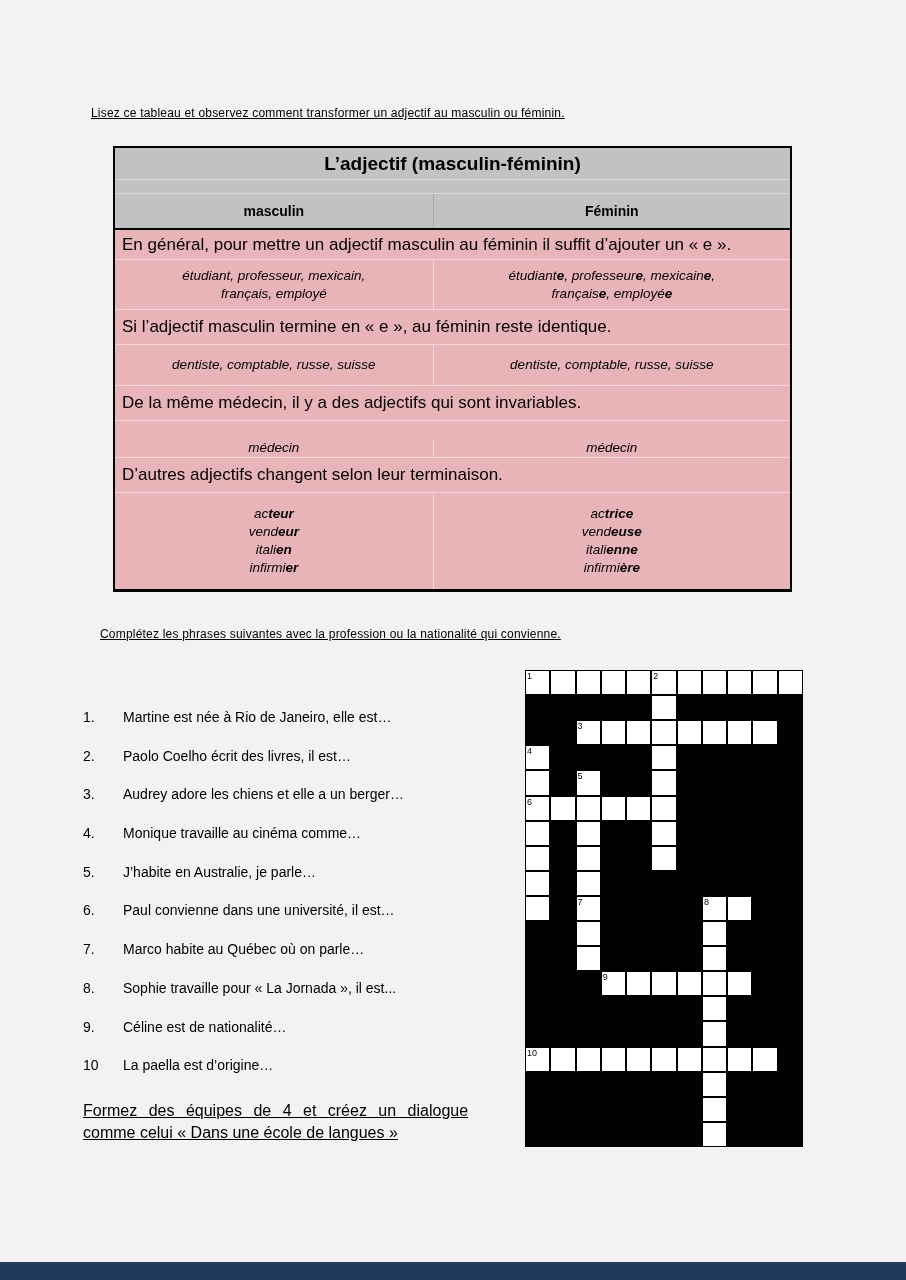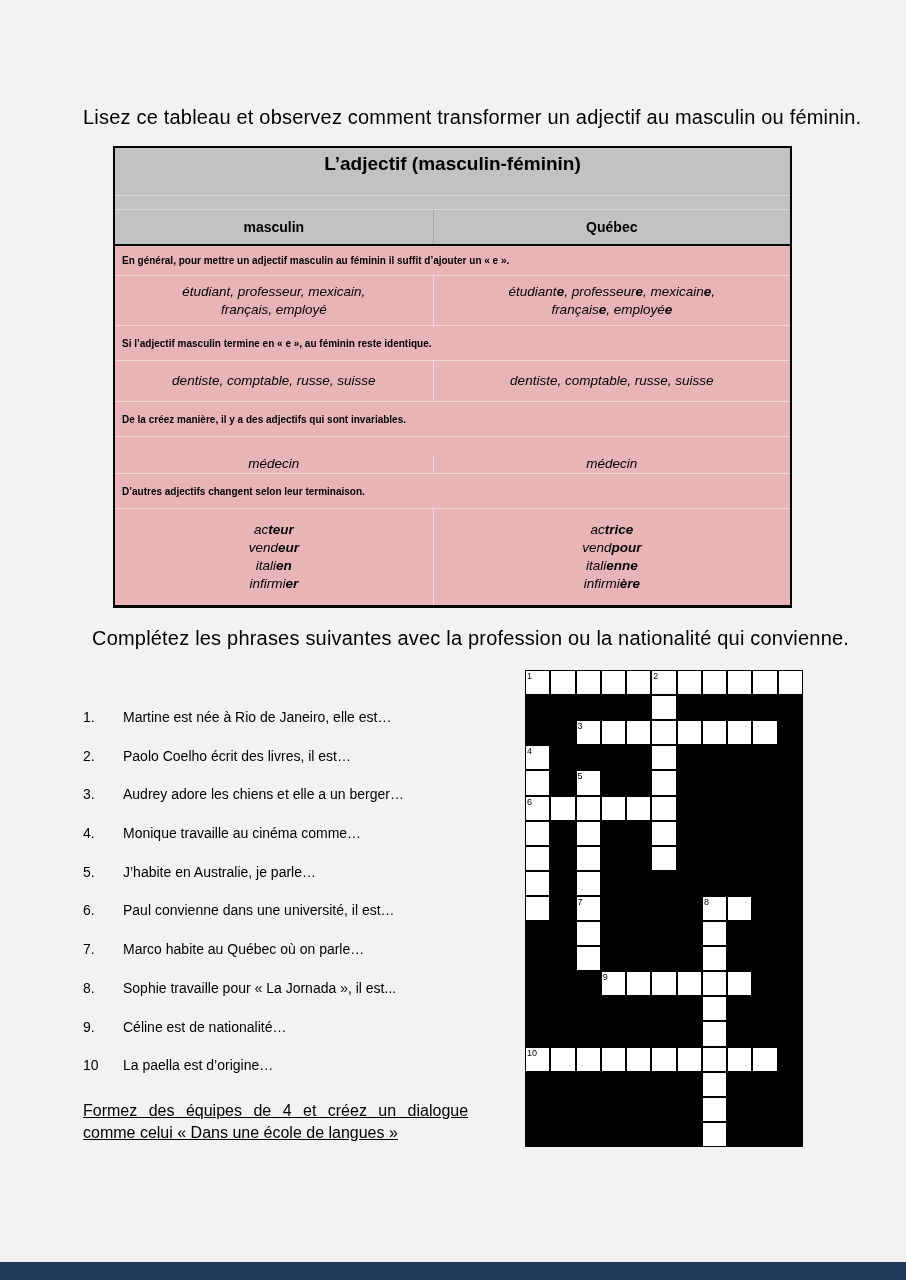--- a/index.html
+++ b/index.html
@@ -6,35 +6,37 @@
   html,body { width:906px; height:1280px; }
   body {
     position:relative;
     background:var(--bg, #f2f2f2);
     font-family:"Liberation Sans", sans-serif;
     color:#000;
     overflow:hidden;
   }
   .instruction {
     position:absolute;
-    font-size:20px;
+    font-size:12px;
     letter-spacing:.2px;
+    text-decoration:underline;
     white-space:nowrap;
+    margin-left:8px;
   }
   #instr1 { left:83px; top:106px; }
   #instr2 { left:92px; top:627px; }
 
   
   .adj-table {
     position:absolute; left:113px; top:146px; width:679px;
     border:2px solid #000; border-bottom-width:3px;
     background:var(--pink, #e9b4b8);
   }
   .t-title {
-    height:48px; line-height:32px;
+    height:32px; line-height:32px;
     background:var(--gray, #c2c2c2);
     text-align:center; font-weight:bold; font-size:19px;
     border-bottom:1px solid #d8d8d8;
   }
   .t-spacer { height:14px; background:var(--gray, #c2c2c2); border-bottom:1px solid #d8d8d8; }
   .t-head {
     height:36px; display:flex;
     background:var(--gray, #c2c2c2);
     border-bottom:2px solid #000;
     font-weight:bold; font-size:14px;
@@ -46,21 +48,21 @@
   .t-body .trow:nth-child(1){ height:30px; }
   .t-body .trow:nth-child(2){ height:50px; }
   .t-body .trow:nth-child(3){ height:35px; }
   .t-body .trow:nth-child(4){ height:41px; }
   .t-body .trow:nth-child(5){ height:35px; }
   .t-body .trow:nth-child(6){ height:37px;align-items:flex-end; }
   .t-body .trow:nth-child(7){ height:35px; }
   .t-body .trow:nth-child(8){ height:96px; border-bottom:none;justify-content:flex-end; }
 
   .trow.rule { display:flex; align-items:center; }
-  .rule-text { padding-left:7px; font-weight:bold; font-size:10px; }
+  .rule-text { padding-left:7px; font-weight:normal; font-size:17px; }
 
   .trow.example { display:flex; font-style:italic; font-size:13.5px; }
   .excell {
     display:flex; flex-direction:column; justify-content:center;
     text-align:center; line-height:18px;
   }
   .excell.col-left  { flex:0 0 47.2%; border-right:1px solid rgba(255,255,255,.55); }
   .excell.col-right { flex:1; }
 
   
@@ -97,21 +99,21 @@
 
 <div class="page">
 
   <div class="instruction" id="instr1">Lisez ce tableau et observez comment transformer un adjectif au masculin ou féminin.</div>
 
   <div class="adj-table">
     <div class="t-title">L’adjectif (masculin-féminin)</div>
     <div class="t-spacer"></div>
     <div class="t-head">
       <div class="col-left">masculin</div>
-      <div class="col-right">Québec</div>
+      <div class="col-right">Féminin</div>
     </div>
     <div class="t-body">
         <div class="trow rule">
           <div class="rule-text">En général, pour mettre un adjectif masculin au féminin il suffit d’ajouter un « e ».</div>
         </div>
         <div class="trow example">
           <div class="excell col-left">
             <div>étudiant, professeur, mexicain,</div>
             <div>français, employé</div>
           </div>
@@ -125,21 +127,21 @@
         </div>
         <div class="trow example">
           <div class="excell col-left">
             <div>dentiste, comptable, russe, suisse</div>
           </div>
           <div class="excell col-right">
             <div>dentiste, comptable, russe, suisse</div>
           </div>
         </div>
         <div class="trow rule">
-          <div class="rule-text">De la créez manière, il y a des adjectifs qui sont invariables.</div>
+          <div class="rule-text">De la même médecin, il y a des adjectifs qui sont invariables.</div>
         </div>
         <div class="trow example">
           <div class="excell col-left">
             <div>médecin</div>
           </div>
           <div class="excell col-right">
             <div>médecin</div>
           </div>
         </div>
         <div class="trow rule">
@@ -147,21 +149,21 @@
         </div>
         <div class="trow example">
           <div class="excell col-left">
             <div>ac<b>teur</b></div>
             <div>vend<b>eur</b></div>
             <div>itali<b>en</b></div>
             <div>infirmi<b>er</b></div>
           </div>
           <div class="excell col-right">
             <div>ac<b>trice</b></div>
-            <div>vend<b>pour</b></div>
+            <div>vend<b>euse</b></div>
             <div>itali<b>enne</b></div>
             <div>infirmi<b>ère</b></div>
           </div>
         </div>
       </div>
   </div>
 
   <div class="instruction" id="instr2">Complétez les phrases suivantes avec la profession ou la nationalité qui convienne.</div>
 
   <div class="questions">

